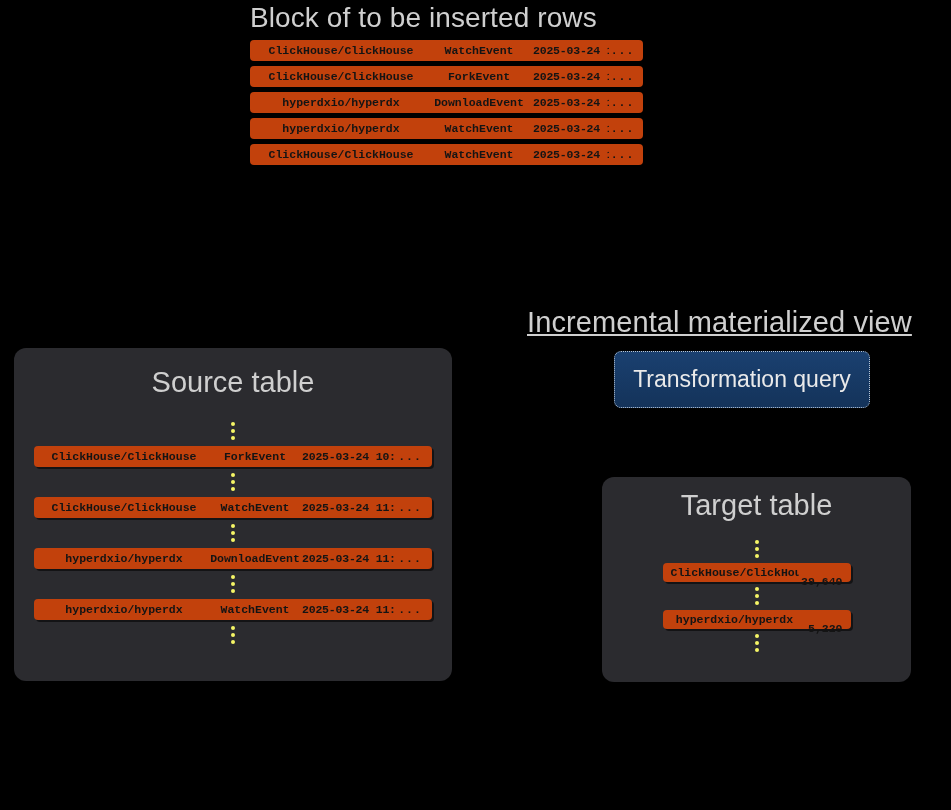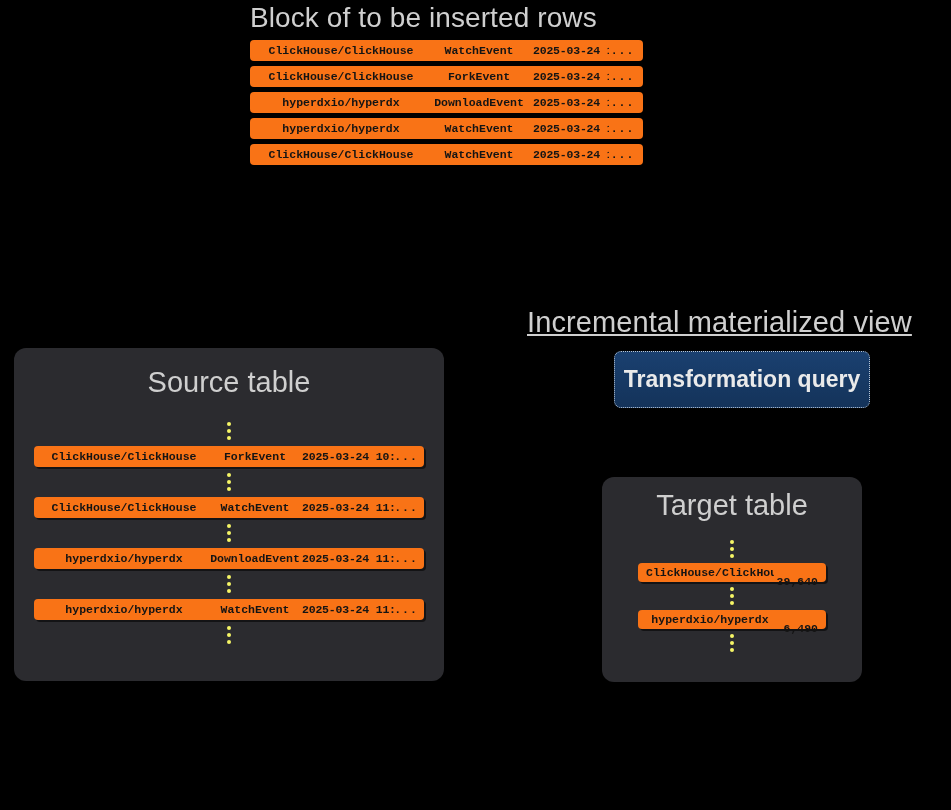--- a/index.html
+++ b/index.html
@@ -24,21 +24,21 @@
     font-family: "Liberation Sans", sans-serif;
     font-size: 28px;
     font-weight: 400;
     color: #cfcfcf;
     letter-spacing: 0.1px;
     white-space: nowrap;
   }
 
   
   .row {
-    background: #f97316;
+    background: #c2410c;
     color: #141414;
     font-family: "Liberation Mono", "DejaVu Sans Mono", monospace;
     font-weight: 700;
     border-radius: 4px;
     box-shadow: 2px 2px 0 rgba(0,0,0,0.55);
     display: flex;
     align-items: center;
     box-sizing: border-box;
   }
   .row .cell {
@@ -98,20 +98,21 @@
     border-radius: 50%;
     background: #f6f666;
   }
 
   
   #source-panel {
     left: 14px;
     top: 348px;
     width: 430px;
     height: 333px;
+    padding-left: 8px;
   }
   #source-panel .panel-title {
     top: 18px;
     font-size: 29px;
   }
   #source-rows {
     position: absolute;
     left: 20px;
     right: 20px;
     top: 68px;
@@ -145,28 +146,27 @@
     border: 1px dotted #b9c6d6;
     border-radius: 7px;
     box-sizing: border-box;
     display: flex;
     align-items: center;
     justify-content: center;
     color: #eaeaea;
     font-size: 23px;
     font-family: "Liberation Sans", sans-serif;
     box-shadow: 2px 2px 0 rgba(0,0,0,0.55);
-    font-weight: bold;
   }
 
   
   #target-panel {
     left: 602px;
     top: 477px;
-    width: 260px;
+    width: 309px;
     height: 205px;
   }
   #target-panel .panel-title {
     top: 12px;
     font-size: 29px;
   }
   #target-rows {
     position: absolute;
     left: 0;
     right: 0;
@@ -292,21 +292,21 @@
         <span class="cell c-repo">ClickHouse/ClickHouse</span>
         <span class="cell c-count">39,640</span>
       </div>
       <div class="dots">
         <i></i>
         <i></i>
         <i></i>
       </div>
       <div class="row">
         <span class="cell c-repo">hyperdxio/hyperdx</span>
-        <span class="cell c-count">6,490</span>
+        <span class="cell c-count">5,220</span>
       </div>
       <div class="dots">
         <i></i>
         <i></i>
         <i></i>
       </div>
     </div>
 </div>
 
 </body></html>

